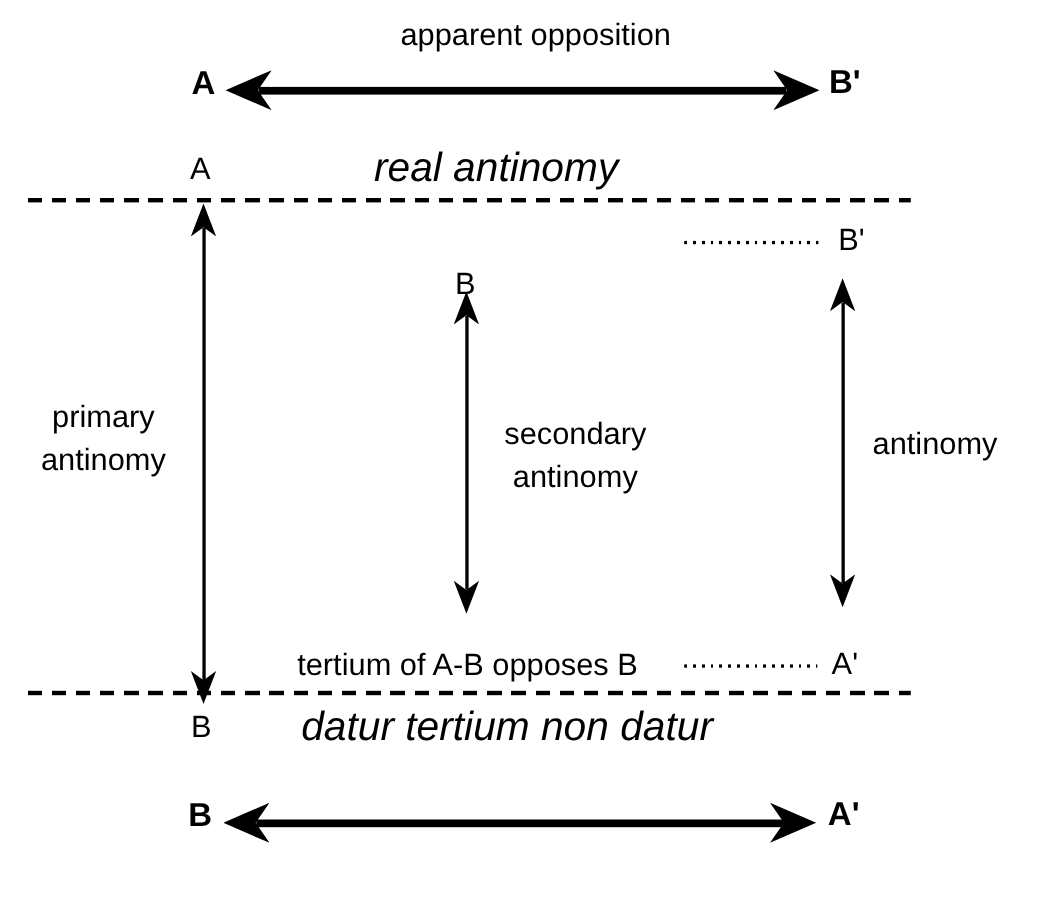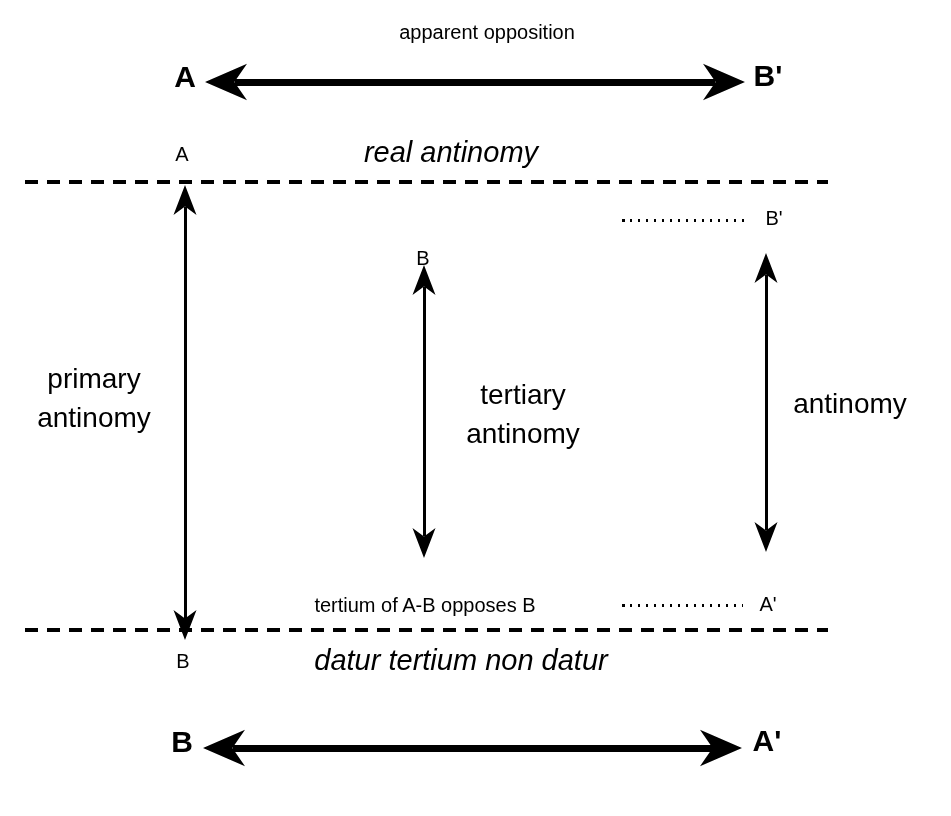--- a/index.html
+++ b/index.html
@@ -13,31 +13,31 @@
     height: 816px;
     background: #ffffff;
     font-family: "Liberation Sans", sans-serif;
     color: #000000;
     overflow: hidden;
   }
   
   .txt {
     position: absolute;
     transform: translate(-50%, -50%);
-    font-size: 20px;
+    font-size: 28px;
     line-height: 1.15;
     white-space: nowrap;
     color: #000000;
   }
   .txt-bold {
     font-size: 30px;
     font-weight: bold;
   }
   .txt-italic {
-    font-size: 29px;
+    font-size: 37px;
     font-style: italic;
   }
   .axis-label {
     position: absolute;
     transform: translate(-50%, -50%);
     font-size: 28px;
     line-height: 39px;
     text-align: center;
     white-space: nowrap;
     color: #000000;
@@ -131,21 +131,21 @@
   <div class="dotted-line" style="left:622px; top:219px; width:122px;"></div>
 
   <div class="txt" style="left:774px; top:218px;">B'</div>
 
   <div class="axis-label" style="left:94px; top:398px;">
     <span>primary</span>
     <span>antinomy</span>
   </div>
 
   <div class="axis-label" style="left:523px; top:414px;">
-    <span>tertiary</span>
+    <span>secondary</span>
     <span>antinomy</span>
   </div>
 
   <div class="axis-label" style="left:850px; top:403px;">
     <span>antinomy</span>
   </div>
 
   <div class="txt" style="left:425px; top:605px;">tertium of A-B opposes B</div>
 
   <div class="dotted-line" style="left:622px; top:604px; width:121px;"></div>

